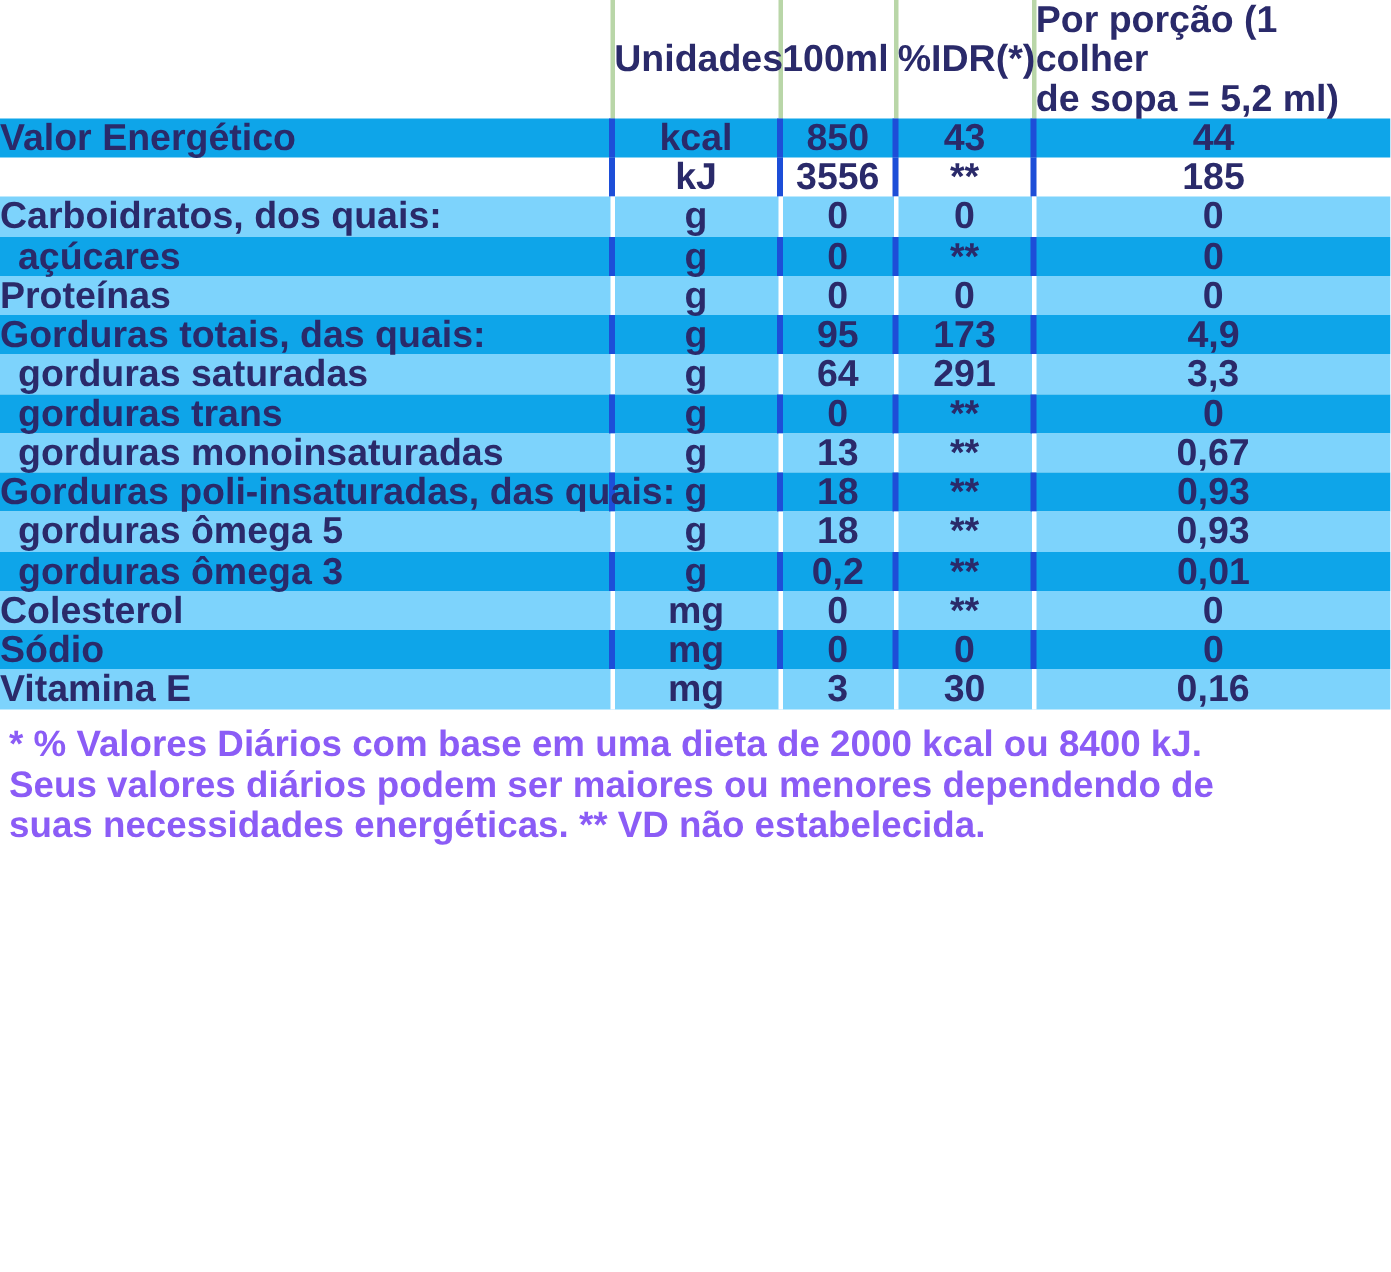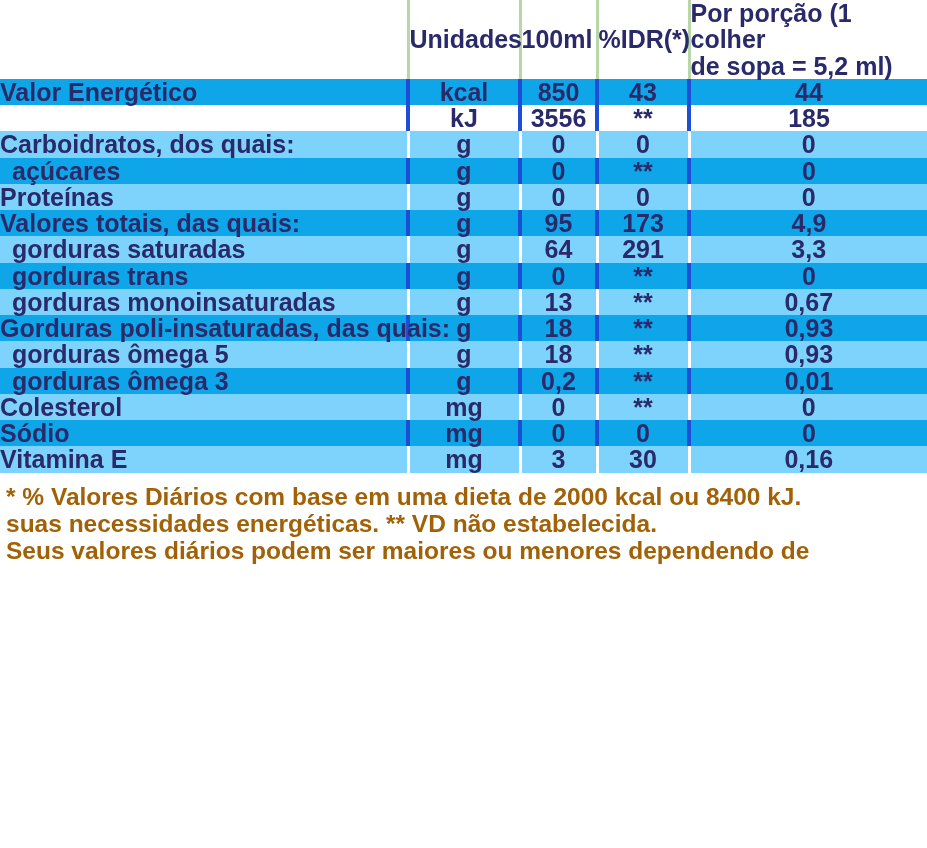--- a/index.html
+++ b/index.html
@@ -67,21 +67,21 @@
     padding: 4px 4px 5px 4px;
   }
   td.sep { border-left: 4px solid #1d4ed8; }
   tr.band-dark td.sep { border-left: 3px solid #ffffff; }
 
   .footnote {
     padding: 10px 17px 0 6px;
     font-size: 24.5px;
     font-weight: bold;
     line-height: 1.12;
-    color: #a16207;
+    color: #8b5cf6;
   }
   .footnote p { margin: 0; }
 </style>
 </head>
 <body>
 
 <div class="sheet">
 
   <table class="nutri">
     <colgroup>
@@ -133,21 +133,21 @@
           <td class="val sep">0</td>
         </tr>
         <tr class="band-dark">
           <td class="name">Proteínas</td>
           <td class="val sep">g</td>
           <td class="val sep">0</td>
           <td class="val sep">0</td>
           <td class="val sep">0</td>
         </tr>
         <tr class="band-light">
-          <td class="name">Valores totais, das quais:</td>
+          <td class="name">Gorduras totais, das quais:</td>
           <td class="val sep">g</td>
           <td class="val sep">95</td>
           <td class="val sep">173</td>
           <td class="val sep">4,9</td>
         </tr>
         <tr class="band-dark">
           <td class="name indent">gorduras saturadas</td>
           <td class="val sep">g</td>
           <td class="val sep">64</td>
           <td class="val sep">291</td>
@@ -207,17 +207,17 @@
           <td class="val sep">mg</td>
           <td class="val sep">3</td>
           <td class="val sep">30</td>
           <td class="val sep">0,16</td>
         </tr>
       </tbody>
   </table>
 
   <div class="footnote">
     <p>* % Valores Diários com base em uma dieta de 2000 kcal ou 8400 kJ.</p>
+    <p>Seus valores diários podem ser maiores ou menores dependendo de</p>
     <p>suas necessidades energéticas. ** VD não estabelecida.</p>
-    <p>Seus valores diários podem ser maiores ou menores dependendo de</p>
   </div>
 
 </div>
 
 </body></html>

